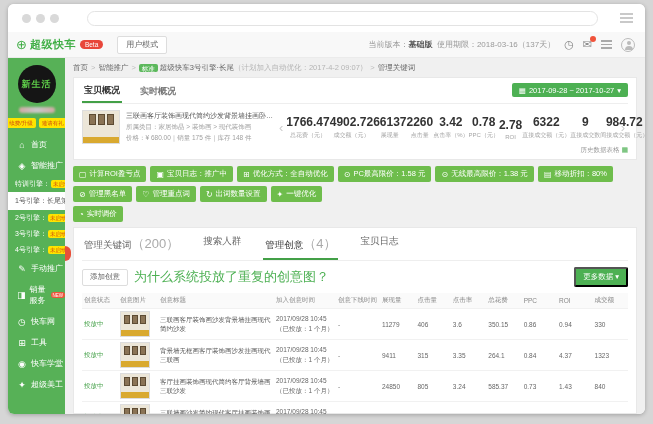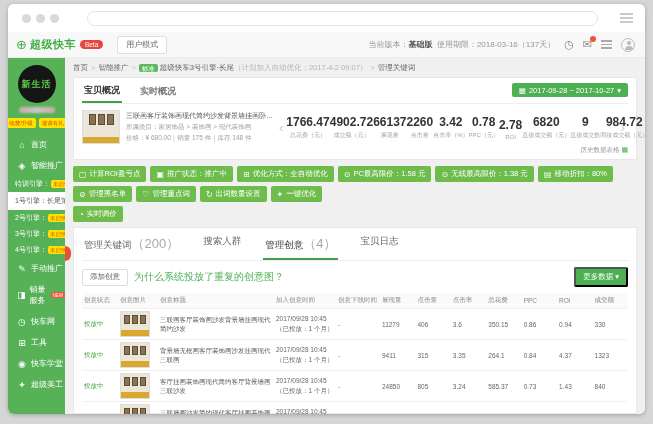--- a/index.html
+++ b/index.html
@@ -87,21 +87,21 @@
   .gbtn .gi { font-size:8px; }
   .actions2 { margin-top:4px; display:flex; }
 
   .card2 { margin-top:5px; padding:0 8px; flex:1; display:flex; flex-direction:column; min-height:0; }
   .tabs2 { display:flex; border-bottom:1px solid #eee; }
   .tab2 { font-size:9.5px; color:#666; padding:7px 2px 5px 2px; margin-right:20px; }
   .tab2 .cnt { font-size:13px; color:#aaa; }
   .tab2.active { color:#333; font-weight:normal; border-bottom:2px solid #43a047; }
   .toolbar { display:flex; align-items:center; padding:6px 0; gap:6px; }
   .wbtn { background:#fff; border:1px solid #ddd; border-radius:2px; font-size:7.5px; color:#666; padding:2.5px 7px; white-space:nowrap; }
-  .helplink { color:#4db053; font-size:10px; }
+  .helplink { color:#4db053; font-size:13px; }
   .morebtn { margin-left:auto; background:#4db053; color:#fff; font-size:7.5px; padding:3px 7px; border-radius:2px; }
 
   table { width:100%; border-collapse:collapse; table-layout:fixed; }
   th { font-size:6.5px; color:#888; font-weight:normal; text-align:left; padding:3px 2px; background:#fafafa; white-space:nowrap; }
   td { font-size:6.5px; color:#666; padding:2px 2px; border-top:1px solid #f1f1f1; vertical-align:middle; }
   .st-green { color:#43a047; }
   .ttitle { line-height:1.4; color:#555; overflow:hidden; }
   .thumb-sm { width:30px; height:26px; }
   .thumb-sm .fr { width:6px; height:9px; }
   .tdate { line-height:1.5; }
@@ -266,21 +266,21 @@
               </div>
             <div class="stat">
                 <div class="v">0.78</div>
                 <div class="l">PPC（元）</div>
               </div>
             <div class="stat">
                 <div class="v">2.78</div>
                 <div class="l">ROI</div>
               </div>
             <div class="stat">
-                <div class="v">6820</div>
+                <div class="v">6322</div>
                 <div class="l">直接成交额（元）</div>
               </div>
             <div class="stat">
                 <div class="v">9</div>
                 <div class="l">直接成交数</div>
               </div>
             <div class="stat">
                 <div class="v">984.72</div>
                 <div class="l">间接成交额（元）</div>
               </div>
@@ -290,21 +290,21 @@
         <div class="histrow"><span>历史数据表格</span> <span class="gi">▦</span></div>
       </div>
 
       <div class="actions">
         <span class="gbtn">
             <span class="gi">▢</span>
             <span>计算ROI盈亏点</span>
           </span>
         <span class="gbtn">
             <span class="gi">▣</span>
-            <span>推广状态：推广中</span>
+            <span>宝贝日志：推广中</span>
           </span>
         <span class="gbtn">
             <span class="gi">⊞</span>
             <span>优化方式：全自动优化</span>
           </span>
         <span class="gbtn">
             <span class="gi">⊙</span>
             <span>PC最高限价：1.58 元</span>
           </span>
         <span class="gbtn">

